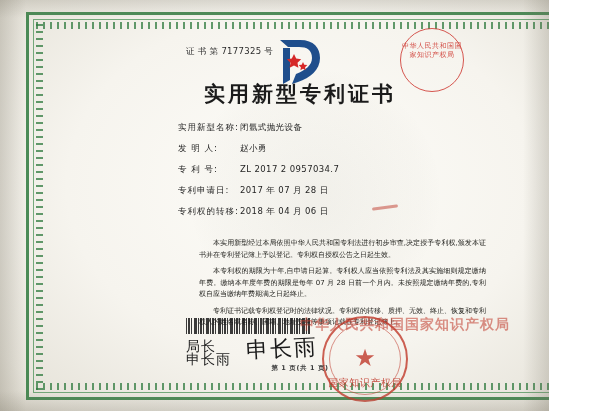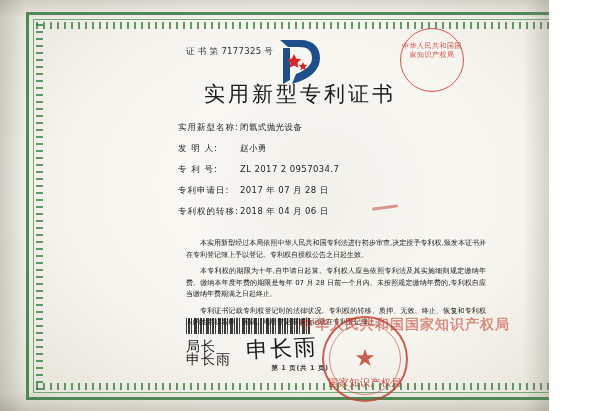--- a/index.html
+++ b/index.html
@@ -137,21 +137,21 @@
   }
   .emblem svg { display: block; }
 
   
   .doc-title {
     position: absolute;
     left: 0; top: 80px;
     width: 600px;
     text-align: center;
     font-size: 21px;
-    font-weight: normal;
+    font-weight: bold;
     letter-spacing: 3px;
     color: #1b1b1b;
     font-family: "DejaVu Sans", sans-serif;
   }
 
   
   .fields {
     position: absolute;
     left: 178px; top: 122px;
     width: 300px;
@@ -178,21 +178,21 @@
   .body-text {
     position: absolute;
     left: 186px; top: 238px;
     width: 300px;
     font-size: 7px;
     line-height: 11.5px;
     color: #23231f;
     text-align: justify;
   }
   .body-text p {
-    margin: 0 0 5px 0;
+    margin: 0 0 5px 13px;
     text-indent: 14px;
   }
 
   
   .barcode {
     position: absolute;
     left: 186px; top: 318px;
     width: 124px; height: 16px;
     background:
       repeating-linear-gradient(90deg,

